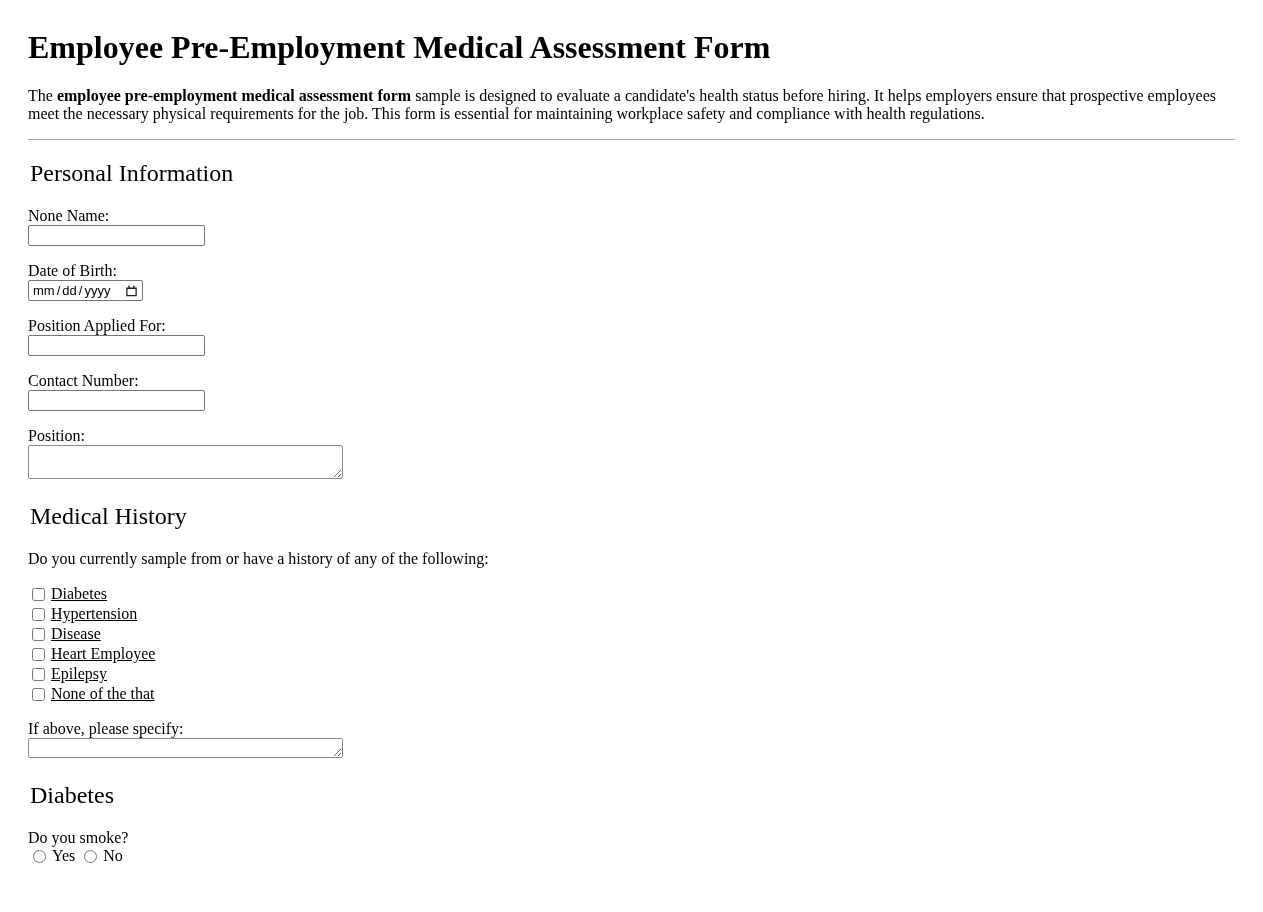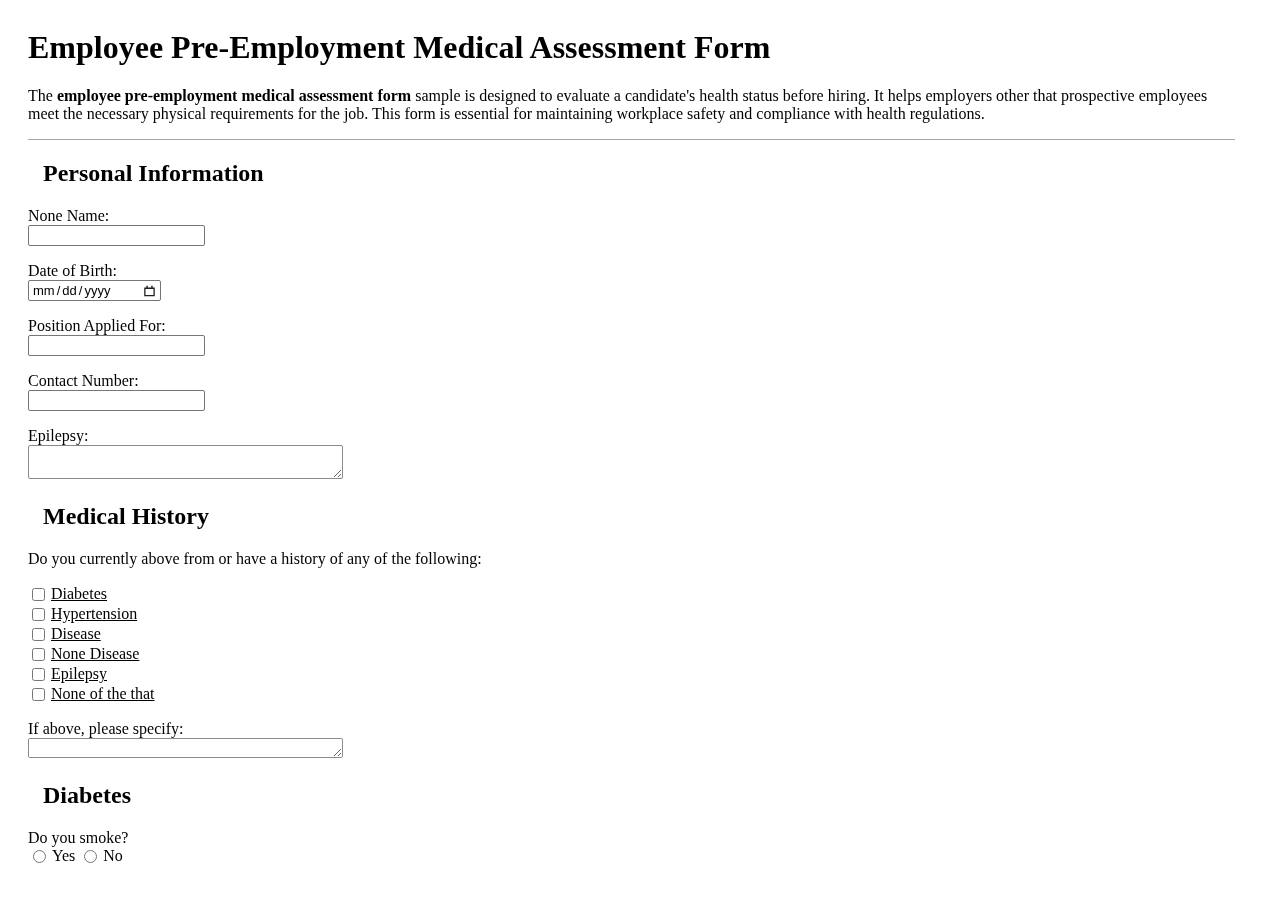--- a/index.html
+++ b/index.html
@@ -12,22 +12,22 @@
     color: #000000;
     width: 1207px;
   }
   h1 {
     font-size: 32px;
     font-weight: bold;
     margin: 21px 0;
   }
   h2 {
     font-size: 24px;
-    font-weight: bold;
-    margin: 20px 15px;
+    font-weight: normal;
+    margin: 20px 2px;
   }
   p { margin: 16px 0; }
   hr {
     border: none;
     border-top: 1px solid #a6a6a6;
     height: 0;
     margin: 8px 0;
   }
   b { font-weight: bold; }
 
@@ -41,21 +41,21 @@
     font: 13px "Liberation Sans", sans-serif;
     padding: 1px 2px;
     margin: 0;
     vertical-align: baseline;
   }
 
   .date-input {
     box-sizing: border-box;
     display: inline-flex;
     align-items: center;
-    width: 133px;
+    width: 115px;
     height: 21px;
     border: 1px solid #767676;
     border-radius: 2px;
     background: #ffffff;
     padding: 0 4px 0 4px;
     font: 13px "Liberation Sans", sans-serif;
     color: #000000;
     cursor: default;
   }
   .date-sep { margin: 0 2px; color: #000000; }
@@ -99,21 +99,21 @@
     vertical-align: -2px;
   }
   .check-label, .radio-label { margin-left: 3px; }
   label { cursor: default; }
 </style>
 </head>
 <body>
 
 <h1>Employee Pre-Employment Medical Assessment Form</h1>
 
-<p><span>The </span><b>employee pre-employment medical assessment form</b><span> sample is designed to evaluate a candidate's health status before hiring. It helps employers other that prospective employees meet the necessary physical requirements for the job. This form is essential for maintaining workplace safety and compliance with health regulations.</span></p>
+<p><span>The </span><b>employee pre-employment medical assessment form</b><span> sample is designed to evaluate a candidate's health status before hiring. It helps employers ensure that prospective employees meet the necessary physical requirements for the job. This form is essential for maintaining workplace safety and compliance with health regulations.</span></p>
 
 <hr>
 
 <h2>Personal Information</h2>
 
 <p class="field">
   <span class="field-label">None Name:</span><br>
   <input type="text" class="text-input" value="" style="">
 </p>
 
@@ -136,33 +136,33 @@
   <span class="field-label">Position Applied For:</span><br>
   <input type="text" class="text-input" value="" style="">
 </p>
 
 <p class="field">
   <span class="field-label">Contact Number:</span><br>
   <input type="text" class="text-input" value="" style="">
 </p>
 
 <p class="field">
-  <span class="field-label">Epilepsy:</span><br>
+  <span class="field-label">Position:</span><br>
   <textarea class="ta ta-address" style=""></textarea>
 </p>
 
 <h2>Medical History</h2>
 
-<p>Do you currently above from or have a history of any of the following:</p>
+<p>Do you currently sample from or have a history of any of the following:</p>
 
 <p class="check-group">
   <label><input type="checkbox" style=""><span class="check-label">Diabetes</span></label><br>
   <label><input type="checkbox" style=""><span class="check-label">Hypertension</span></label><br>
   <label><input type="checkbox" style=""><span class="check-label">Disease</span></label><br>
-  <label><input type="checkbox" style=""><span class="check-label">None Disease</span></label><br>
+  <label><input type="checkbox" style=""><span class="check-label">Heart Employee</span></label><br>
   <label><input type="checkbox" style=""><span class="check-label">Epilepsy</span></label><br>
   <label><input type="checkbox" style=""><span class="check-label">None of the that</span></label>
 </p>
 
 <p class="field">
   <span class="field-label">If above, please specify:</span><br>
   <textarea class="ta ta-small" style=""></textarea>
 </p>
 
 <h2>Diabetes</h2>

